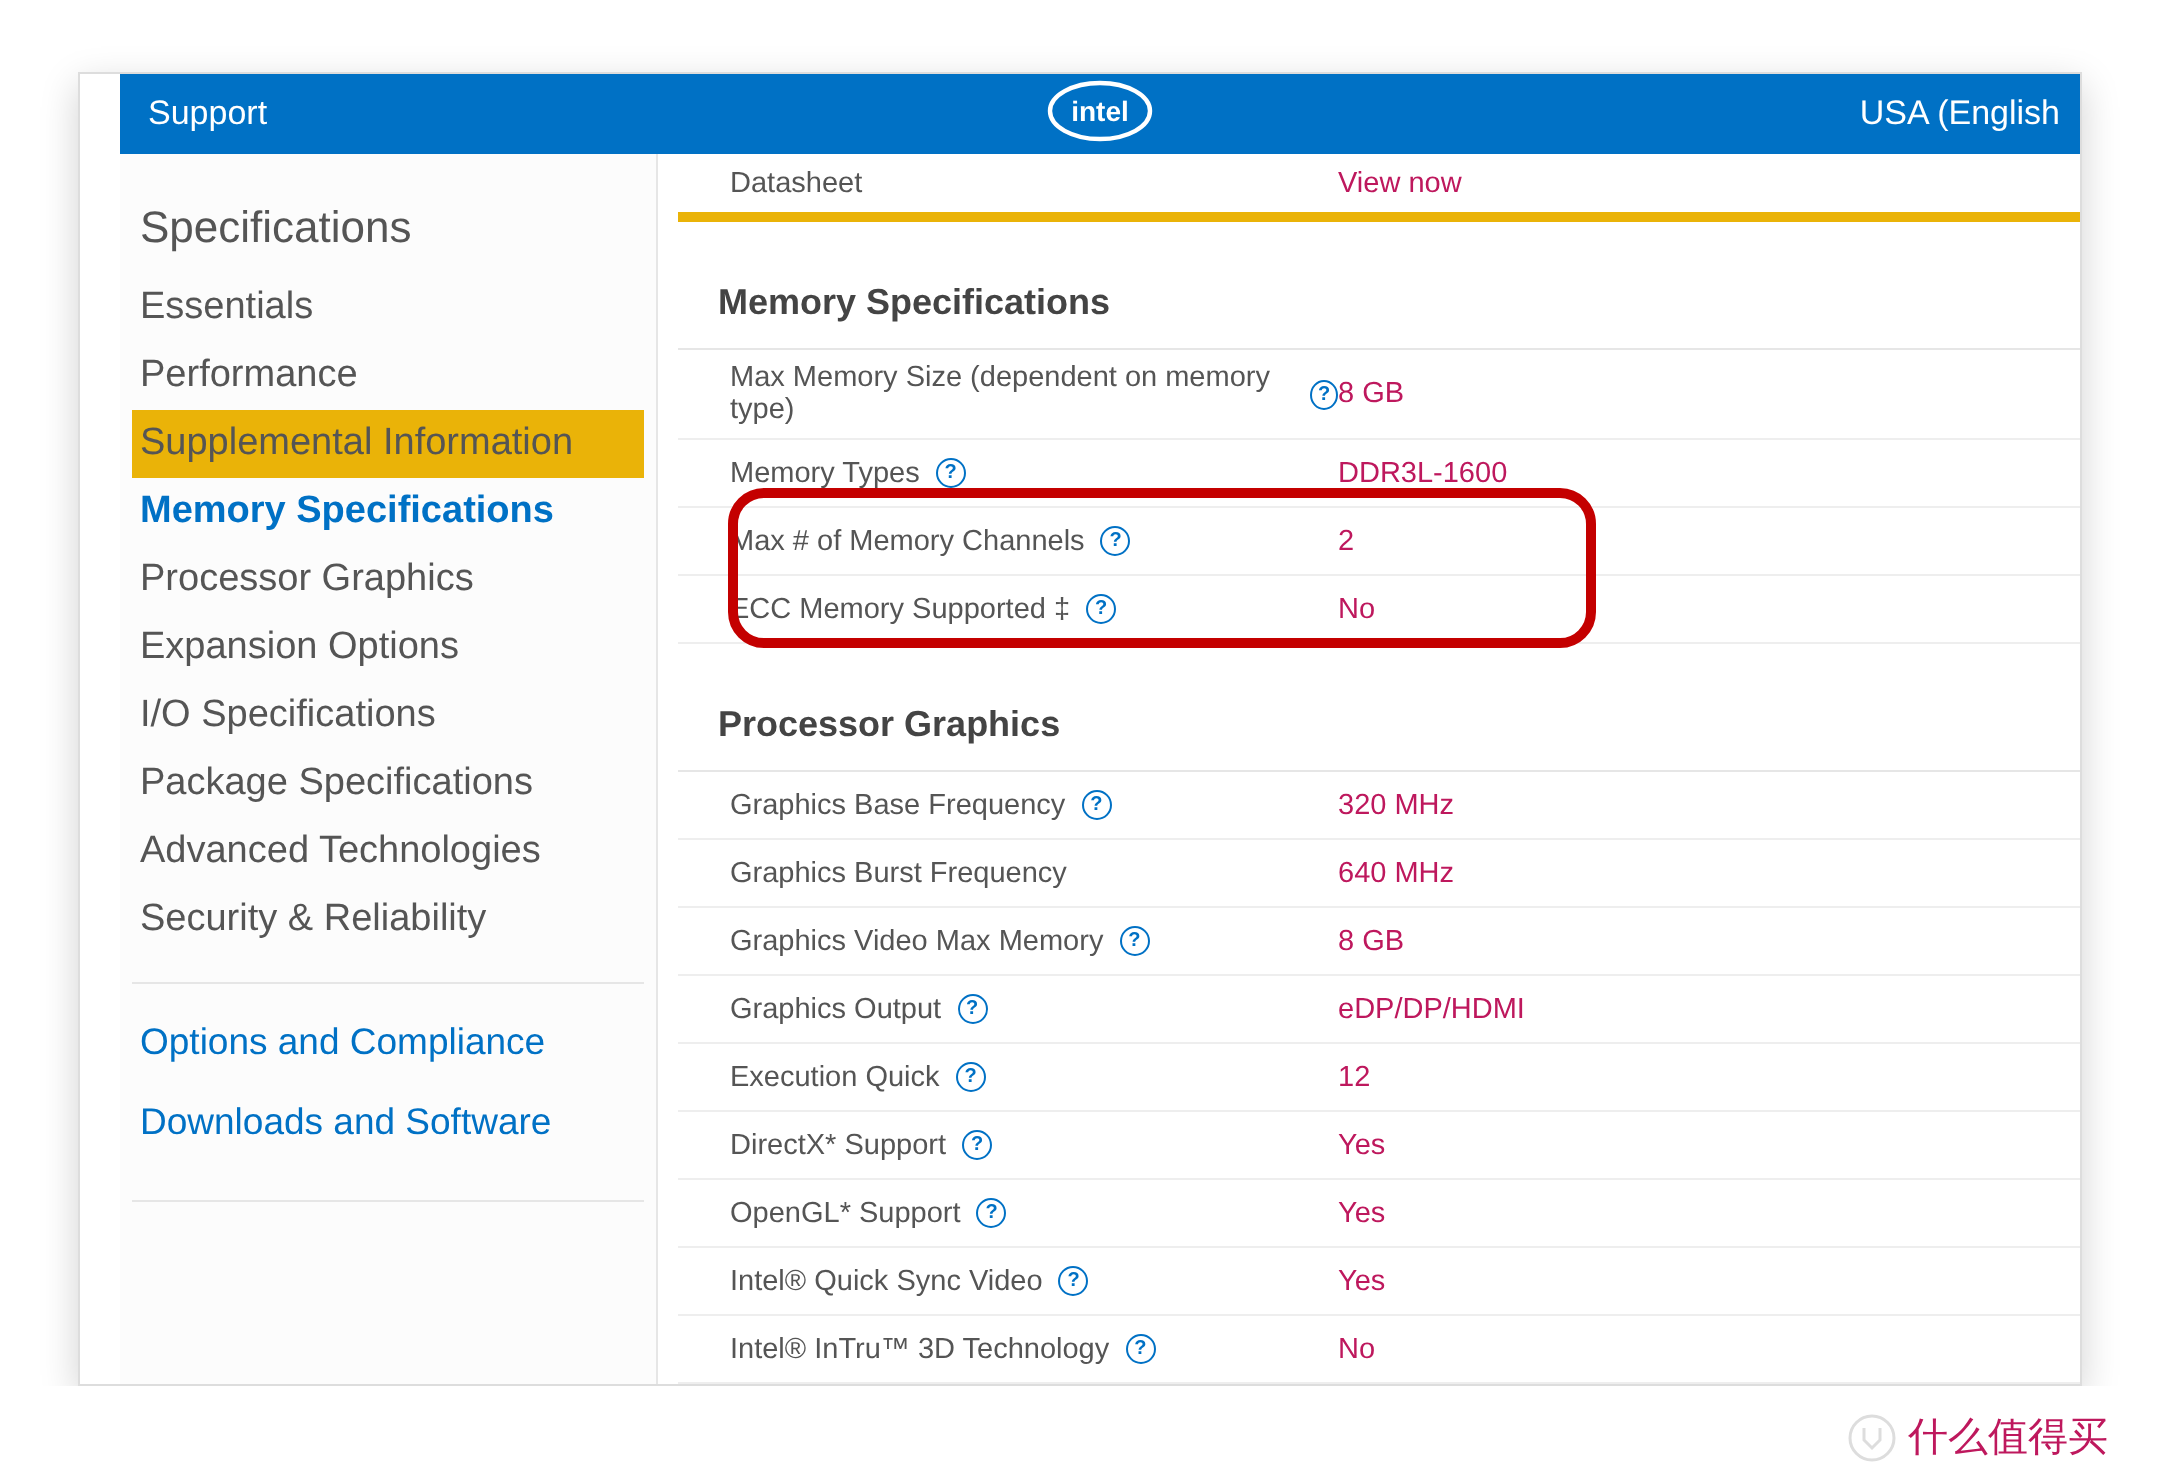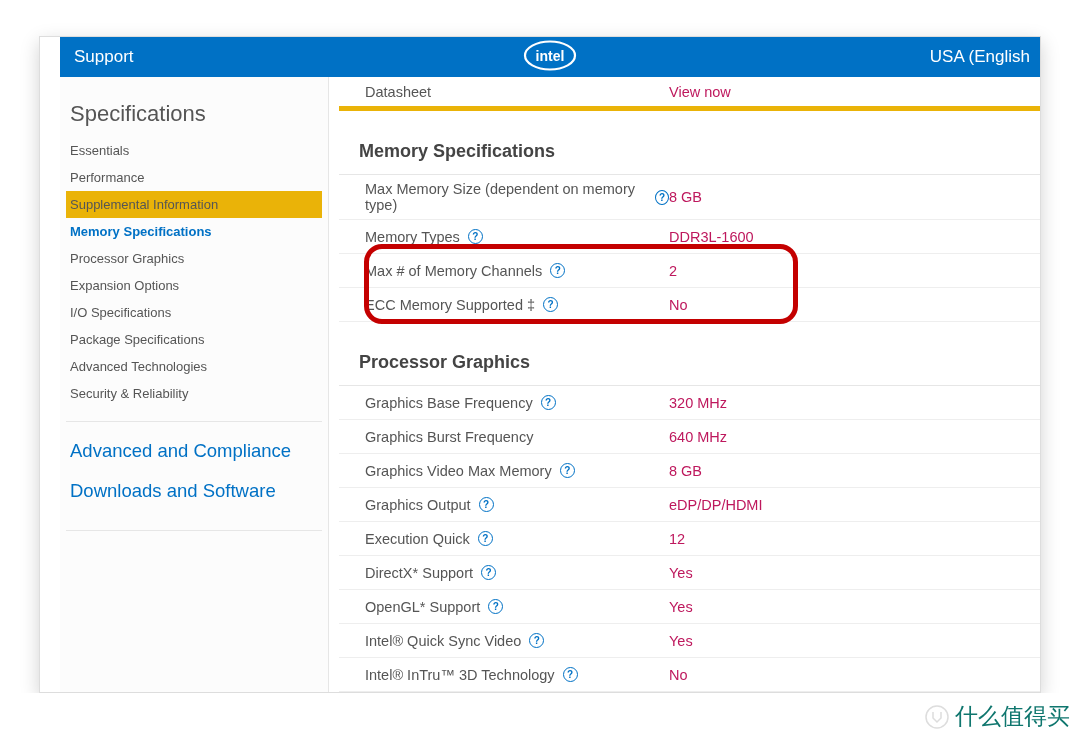--- a/index.html
+++ b/index.html
@@ -90,21 +90,21 @@
     padding: 0 6px;
   }
   .sidebar h2.nav-head {
     font-size: 22px;
     font-weight: 400;
     color: #555;
     padding: 24px 4px 10px;
   }
   .nav-item {
     padding: 6px 4px;
-    font-size: 13px;
+    font-size: 19px;
     color: #555;
     cursor: pointer;
   }
   .nav-item.active {
     font-weight: 700;
     color: #0071c5;
   }
   .nav-item.hover { background: #eab308; }
   .nav-sep {
     border-top: 1px solid #e6e6e6;
@@ -163,24 +163,24 @@
   }
   .highlight-box {
     position: absolute;
     border: 5px solid #c40000;
     border-radius: 18px;
     pointer-events: none;
     z-index: 50;
   }
   .watermark {
     position: fixed;
-    right: 10px;
+    right: 26px;
     bottom: 6px;
-    font-size: 23px;
-    color: #0f766e;
+    font-size: 20px;
+    color: #be185d;
     font-family: sans-serif;
     display: flex;
     align-items: center;
     gap: 6px;
   }
   .watermark svg { opacity: 0.5; }
 </style>
 </head>
 <body>
 
@@ -205,21 +205,21 @@
       <div class="nav-item">Performance</div>
       <div class="nav-item hover">Supplemental Information</div>
       <div class="nav-item active">Memory Specifications</div>
       <div class="nav-item">Processor Graphics</div>
       <div class="nav-item">Expansion Options</div>
       <div class="nav-item">I/O Specifications</div>
       <div class="nav-item">Package Specifications</div>
       <div class="nav-item">Advanced Technologies</div>
       <div class="nav-item">Security &amp; Reliability</div>
       <div class="nav-sep"></div>
-      <div class="nav-big">Advanced and Compliance</div>
+      <div class="nav-big">Options and Compliance</div>
       <div class="nav-big">Downloads and Software</div>
       <div class="nav-sep" style="margin-top:24px"></div>
     </div>
 
     <div class="main">
 
       <div class="spec-row" style="border-bottom:5px solid #eab308">
         <div class="spec-label">
           <span>Datasheet</span>
         </div>

